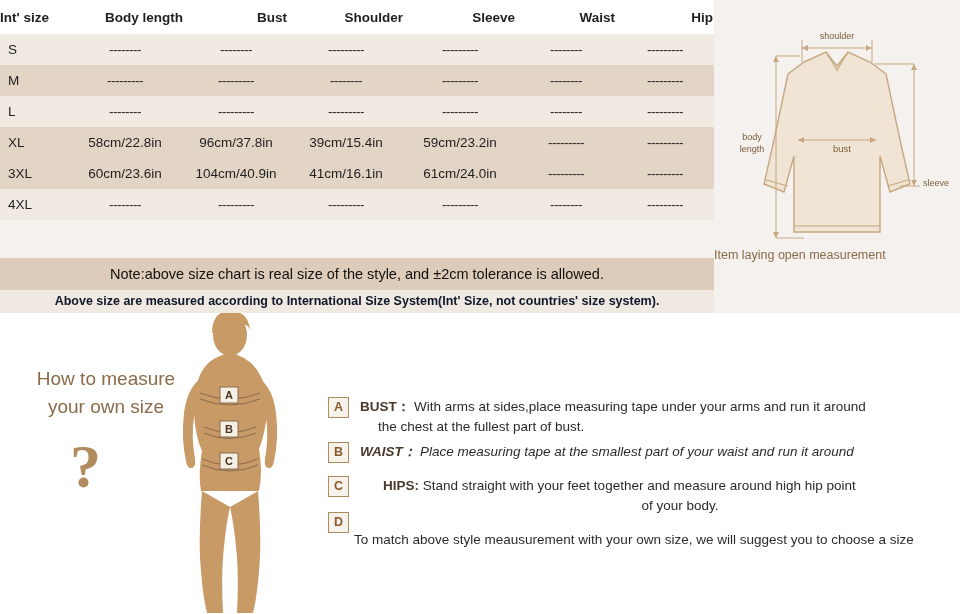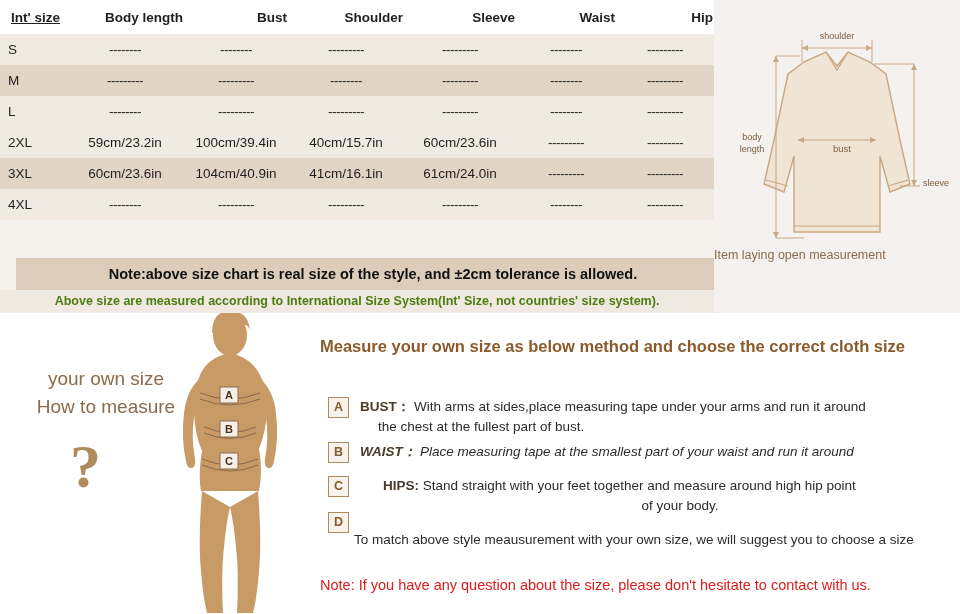--- a/index.html
+++ b/index.html
@@ -26,41 +26,41 @@
     border-collapse:collapse;
     width:714px;
     table-layout:fixed;
   }
   table.size th{
     font-size:13.5px;font-weight:bold;color:#1f1f1f;
     height:32px;vertical-align:middle;
     background:#ffffff;
     text-align:right;
   }
-  table.size th.first{text-align:left;padding-left:11px;text-decoration:underline;}
+  table.size th.first{text-align:left;padding-left:0;}
   table.size td{
     font-size:13.5px;color:#1f1f1f;
     height:29px;vertical-align:middle;text-align:center;
   }
   table.size td.first{text-align:left;padding-left:8px;}
   tr.r-odd td{background:#f1eae3;}
   tr.r-even td{background:#e3d5c6;}
   .dash{color:#3a3a3a;letter-spacing:-0.5px;}
 
   .note1{
-    position:absolute;left:16px;top:258px;width:714px;
+    position:absolute;left:0;top:258px;width:714px;
     text-align:center;
-    font-size:14.5px;font-weight:bold;color:#111;
+    font-size:14.5px;font-weight:normal;color:#111;
     background:#dcccb9;
     height:48px;line-height:32px;
   }
   .note2{
     position:absolute;left:0;top:290px;width:714px;
     text-align:center;
-    font-size:12.5px;font-weight:bold;color:#4d7c0f;
+    font-size:12.5px;font-weight:bold;color:#0f172a;
     background:#efe9e2;
     height:23px;line-height:23px;
   }
 
   
   .diagram{
     position:absolute;left:714px;top:0;width:246px;height:313px;
     background:#f4f1ee;
   }
   .diagram svg{position:absolute;left:0;top:0;}
@@ -155,26 +155,26 @@
           </tr>
           <tr class="r-odd">
             <td class="first">L</td>
             <td class="dash">--------</td>
             <td class="dash">---------</td>
             <td class="dash">---------</td>
             <td class="dash">---------</td>
             <td class="dash">--------</td>
             <td class="dash">---------</td>
           </tr>
-          <tr class="r-odd">
-            <td class="first">2XL</td>
+          <tr class="r-even">
+            <td class="first">XL</td>
+            <td>58cm/22.8in</td>
+            <td>96cm/37.8in</td>
+            <td>39cm/15.4in</td>
             <td>59cm/23.2in</td>
-            <td>100cm/39.4in</td>
-            <td>40cm/15.7in</td>
-            <td>60cm/23.6in</td>
             <td class="dash">---------</td>
             <td class="dash">---------</td>
           </tr>
           <tr class="r-even">
             <td class="first">3XL</td>
             <td>60cm/23.6in</td>
             <td>104cm/40.9in</td>
             <td>41cm/16.1in</td>
             <td>61cm/24.0in</td>
             <td class="dash">---------</td>
@@ -237,22 +237,22 @@
         <line x1="186" y1="186" x2="206" y2="186" stroke="#c8a882" stroke-width="1"></line>
         <text class="dlabel" x="222" y="186" text-anchor="middle">sleeve</text>
       </svg>
       <div class="caption">Item laying open measurement</div>
     </div>
   </div>
 
   <div class="bottom">
 
     <div class="howto">
+      <div>How to measure</div>
       <div>your own size</div>
-      <div>How to measure</div>
     </div>
     <div class="qmark">?</div>
 
     <svg class="silhouette" width="150" height="301" viewBox="0 0 150 301">
       <g fill="#c79a66">
 
         <ellipse cx="70" cy="22" rx="17" ry="21"></ellipse>
 
         <path d="M52 20 q0 -22 18 -22 q20 0 20 22 q0 -6 -4 -8 q-14 4 -34 8z"></path>
 
@@ -276,21 +276,20 @@
       <g>
         <rect x="60" y="74" width="18" height="16" fill="#f6efe6" stroke="#8a6b4a" stroke-width="1"></rect>
         <text x="69" y="86" font-size="11" font-weight="bold" fill="#4a3320" text-anchor="middle" font-family="Liberation Sans, sans-serif">A</text>
         <rect x="60" y="108" width="18" height="16" fill="#f6efe6" stroke="#8a6b4a" stroke-width="1"></rect>
         <text x="69" y="120" font-size="11" font-weight="bold" fill="#4a3320" text-anchor="middle" font-family="Liberation Sans, sans-serif">B</text>
         <rect x="60" y="140" width="18" height="16" fill="#f6efe6" stroke="#8a6b4a" stroke-width="1"></rect>
         <text x="69" y="152" font-size="11" font-weight="bold" fill="#4a3320" text-anchor="middle" font-family="Liberation Sans, sans-serif">C</text>
       </g>
     </svg>
 
-    <div class="rt-title">Measure your own size as below method and choose the correct cloth size</div>
 
     <div class="badge" style="left:328px;top:84px;">A</div>
     <div class="rowtext" style="left:378px;top:104px;width:560px;">the chest at the fullest part of bust.</div>
     <div class="rowtext" style="left:360px;top:84px;width:580px;">
       <span class="label-a">BUST：</span>
       <span>With arms at sides,place measuring tape under  your  arms  and  run it around</span>
     </div>
 
     <div class="badge" style="left:328px;top:129px;">B</div>
     <div class="rowtext" style="left:360px;top:129px;width:580px;font-style:italic;">
@@ -301,15 +300,14 @@
     <div class="badge" style="left:328px;top:163px;">C</div>
     <div class="rowtext" style="left:360px;top:163px;width:580px;padding-left:23px;">
       <span class="label-a">HIPS:</span>
       <span>Stand straight  with  your  feet  together  and  measure  around high hip point</span>
     </div>
     <div class="rowtext" style="left:420px;top:183px;width:520px;text-align:center;">of  your body.</div>
 
     <div class="badge" style="left:328px;top:199px;">D</div>
     <div class="rowtext" style="left:354px;top:199px;width:590px;margin-top:18px;">To match above style meausurement with your own size, we will suggest you to choose a size</div>
 
-    <div class="note-red">Note: If you have any question about the size, please don't hesitate to contact with us.</div>
   </div>
 </div>
 
 </body></html>

